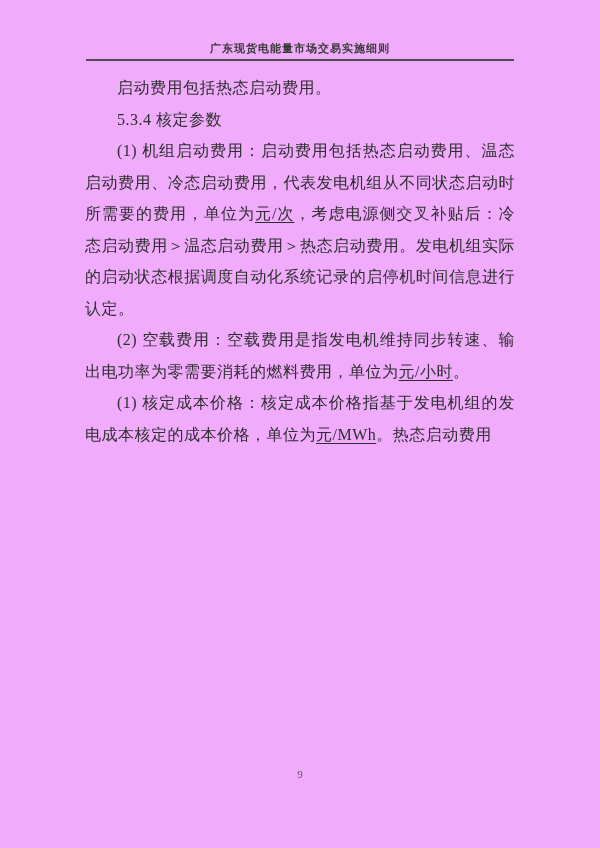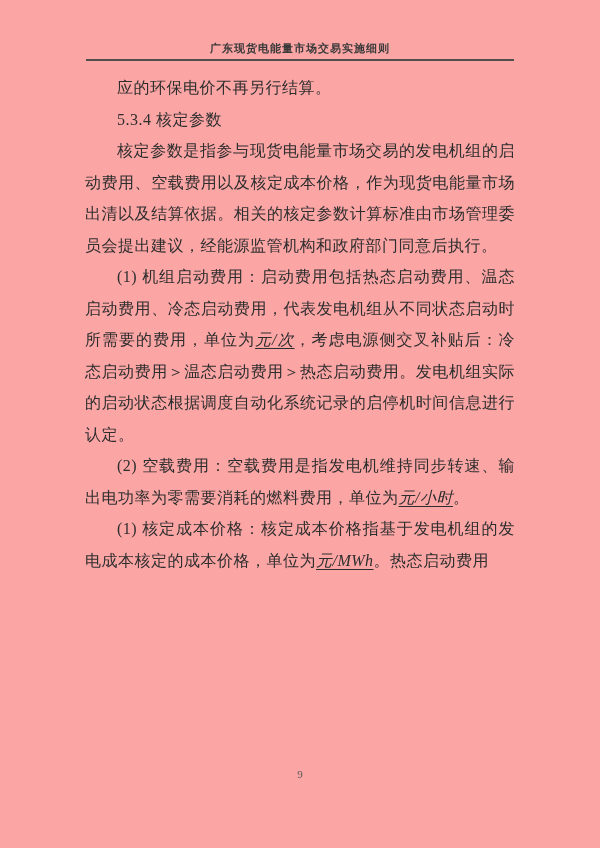--- a/index.html
+++ b/index.html
@@ -4,21 +4,21 @@
 <style>
   html, body {
     margin: 0;
     padding: 0;
     background: #ffffff;
   }
   .page {
     position: relative;
     width: 600px;
     height: 848px;
-    background: #fca5a5;
+    background: #f0abfc;
     overflow: hidden;
     font-family: "Liberation Serif", "DejaVu Serif", serif;
     color: #2e2e2e;
   }
   .header-title {
     position: absolute;
     top: 41px;
     left: 0;
     width: 100%;
     text-align: center;
@@ -49,21 +49,20 @@
   .doc-body p {
     margin: 0;
     padding: 0;
   }
   .doc-body p.ind {
     text-indent: 2em;
   }
   .u {
     text-decoration: underline;
     text-underline-offset: 3px;
-    font-style: italic;
   }
   .footer {
     position: absolute;
     top: 768px;
     left: 0;
     width: 100%;
     text-align: center;
     font-size: 11px;
     color: #5a5a5a;
     letter-spacing: 0;
@@ -74,25 +73,24 @@
 
 <div class="page">
 
   <div class="header-title">广东现货电能量市场交易实施细则</div>
   <div class="header-rule"></div>
 
   <div class="doc-body">
 
 
 
-    <p class="ind">应的环保电价不再另行结算。</p>
+    <p class="ind">启动费用包括热态启动费用。</p>
 
     <p class="ind">5.3.4 核定参数</p>
 
-    <p class="ind">核定参数是指参与现货电能量市场交易的发电机组的启动费用、空载费用以及核定成本价格，作为现货电能量市场出清以及结算依据。相关的核定参数计算标准由市场管理委员会提出建议，经能源监管机构和政府部门同意后执行。</p>
 
     <p class="ind"><span>(1) 机组启动费用：启动费用包括热态启动费用、温态启动费用、冷态启动费用，代表发电机组从不同状态启动时所需要的费用，单位为</span><span class="u">元/次</span><span>，考虑电源侧交叉补贴后：冷态启动费用＞温态启动费用＞热态启动费用。发电机组实际的启动状态根据调度自动化系统记录的启停机时间信息进行认定。</span></p>
 
     <p class="ind"><span>(2) 空载费用：空载费用是指发电机维持同步转速、输出电功率为零需要消耗的燃料费用，单位为</span><span class="u">元/小时</span><span>。</span></p>
 
     <p class="ind"><span>(1) 核定成本价格：核定成本价格指基于发电机组的发电成本核定的成本价格，单位为</span><span class="u">元/MWh</span><span>。热态启动费用</span></p>
 
   </div>
 
   <div class="footer">

